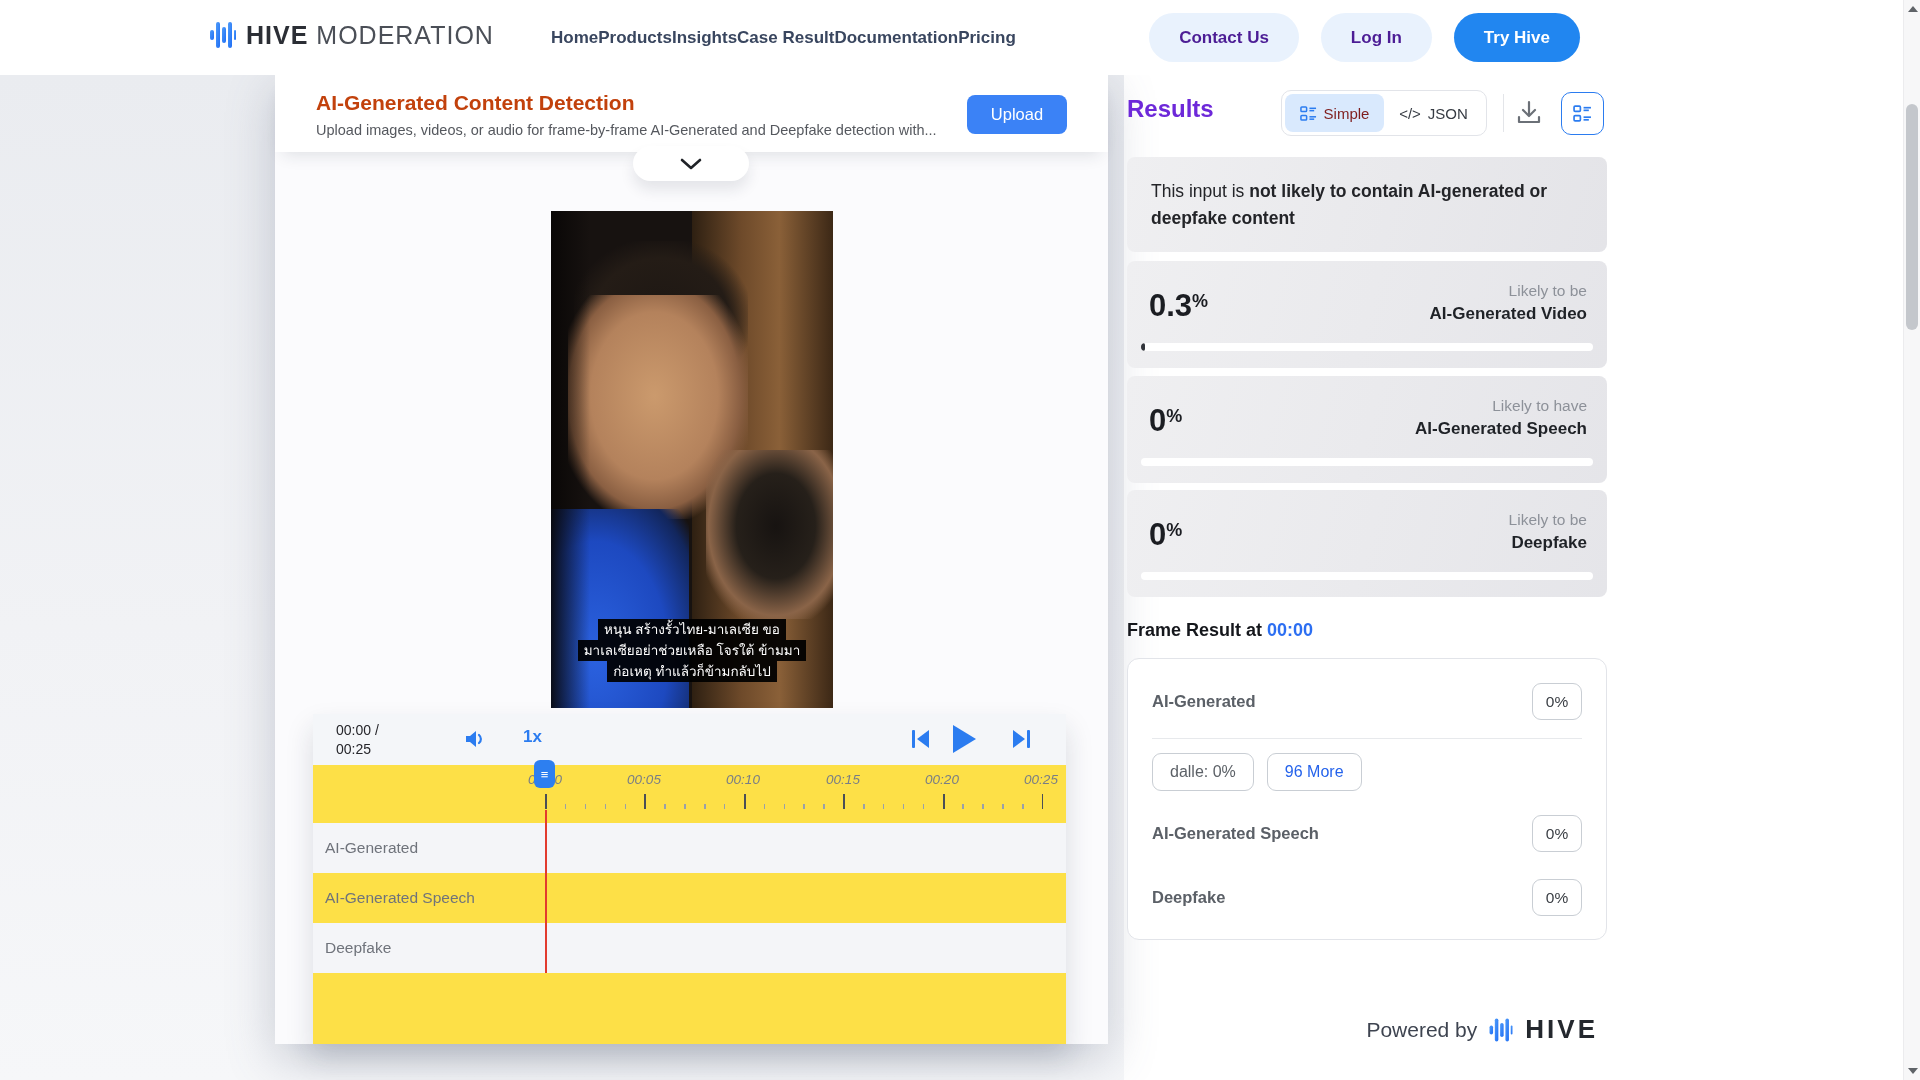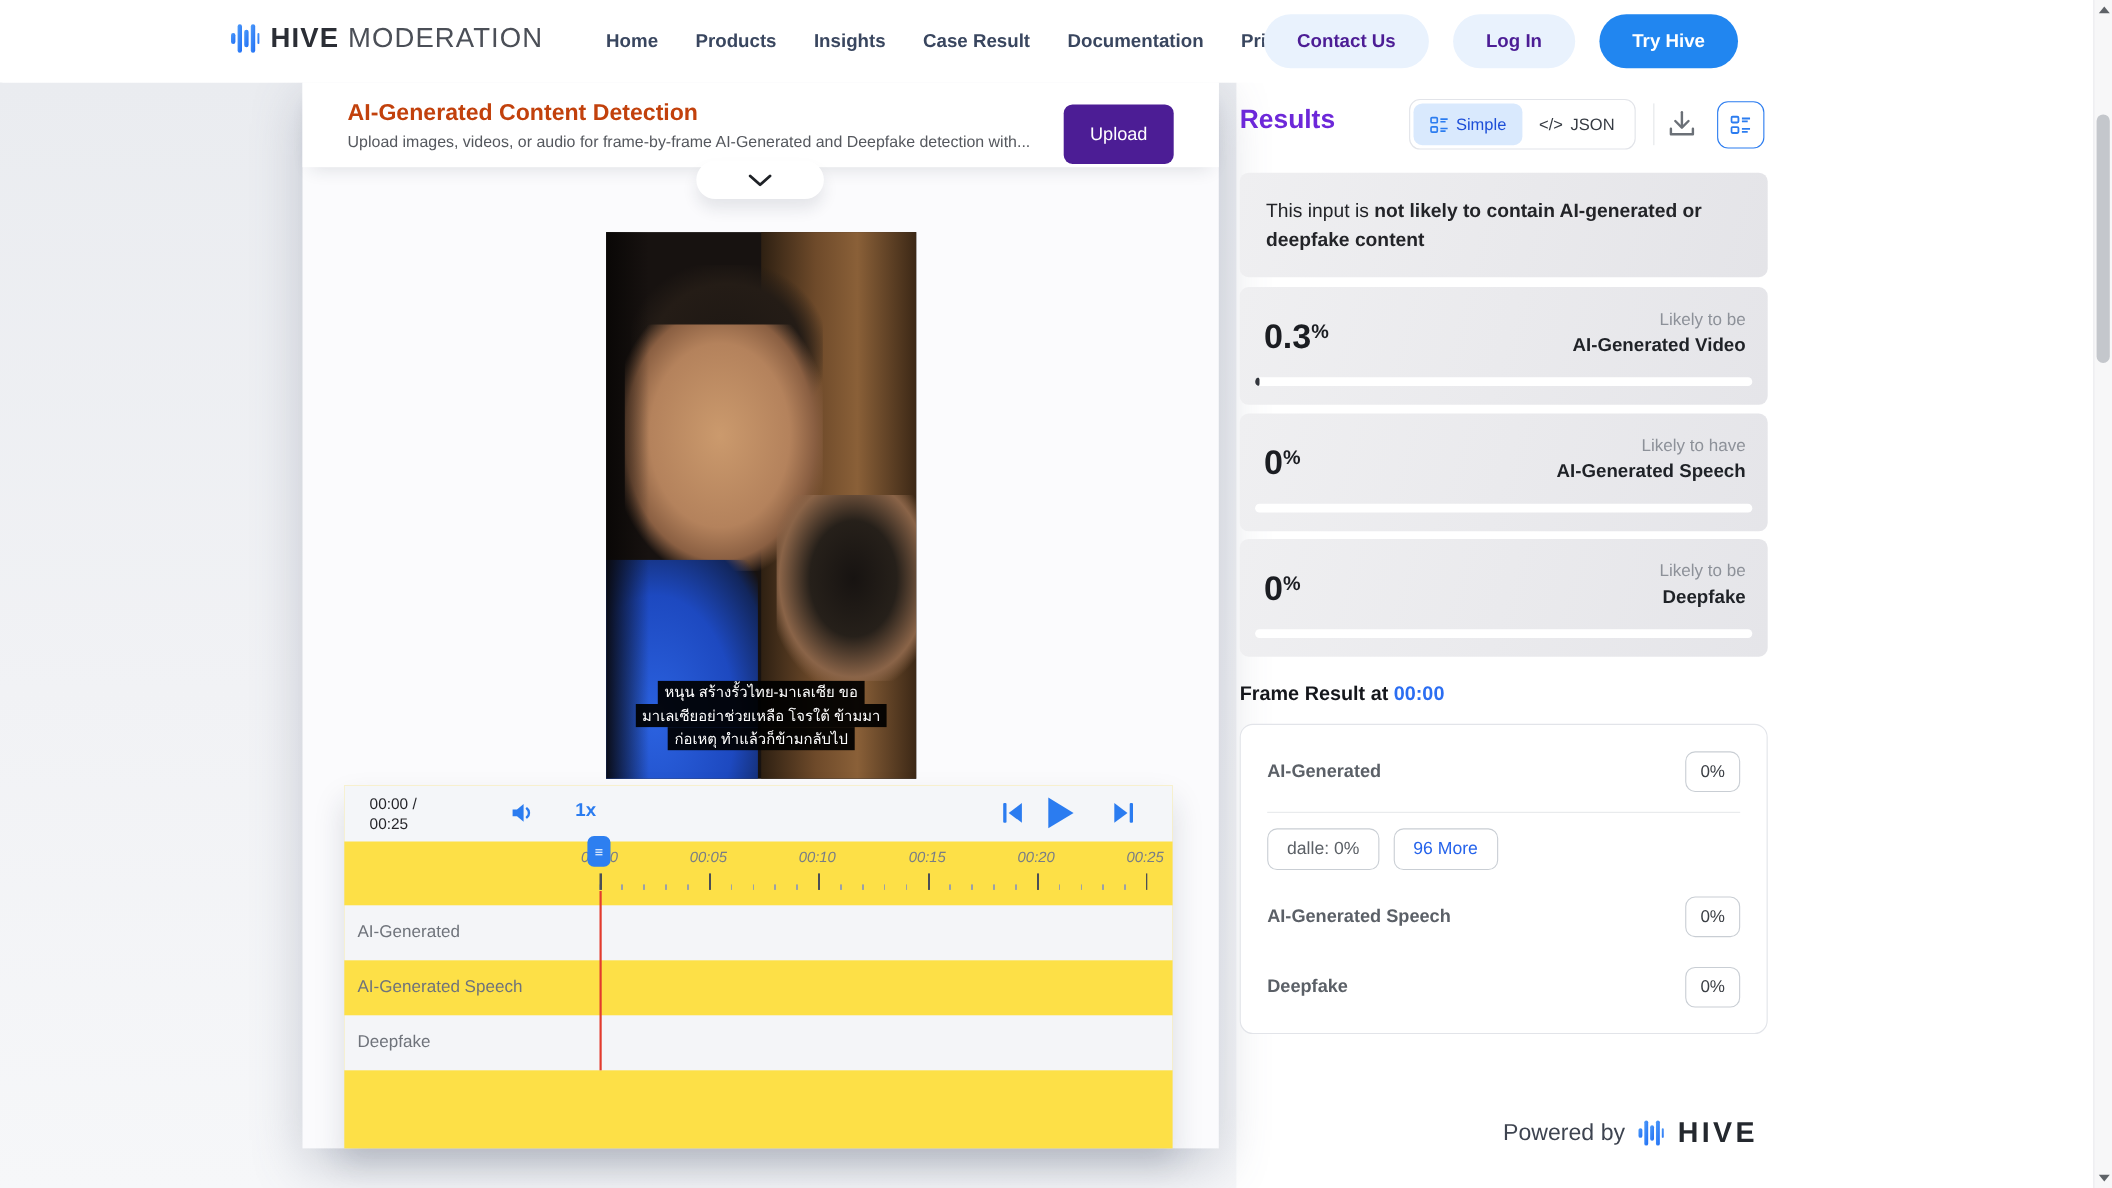--- a/index.html
+++ b/index.html
@@ -5,39 +5,39 @@
   * { margin:0; padding:0; box-sizing:border-box; }
   body { font-family:"Liberation Sans", sans-serif; background:#fff; }
   #page { position:relative; width:1920px; height:1080px; background:#fff; overflow:hidden; font-family:"Liberation Sans", sans-serif; }
 
   
   .navbar { position:absolute; top:0; left:2px; width:1796px; height:75px; background:#fff; z-index:9; }
   .brand { position:absolute; left:208px; top:18px; display:flex; align-items:center; gap:10px; }
   .brand-name { font-size:25px; letter-spacing:1px; color:#2e3138; }
   .brand-name b { font-weight:bold; color:#2b2e35; }
   .brand-name span.light { font-weight:400; color:#4b4f57; }
-  .nav-links { position:absolute; left:549px; top:0; height:75px; display:flex; align-items:center; gap:34px; }
+  .nav-links { position:absolute; left:549px; top:0; height:75px; display:flex; align-items:center; }
   .nav-links a { text-decoration:none; color:#39465f; font-size:17px; font-weight:600; cursor:pointer; }
   .nav-actions { position:absolute; right:218px; top:13px; display:flex; gap:22px; }
   .pill-btn { height:49px; border-radius:25px; display:flex; align-items:center; justify-content:center; font-size:17px; font-weight:600; cursor:pointer; border:none; }
   .pill-light { background:#e9f2fd; color:#4c1d95; padding:0 30px; }
   .pill-primary { background:#2186f0; color:#fff; padding:0 30px; }
 
   
   .gray-bg { position:absolute; left:0; top:75px; width:1124px; height:1005px;
              background:linear-gradient(180deg,#eaecf0 0%, #f1f2f5 55%, #f6f7f9 100%); }
   .main-card { position:absolute; left:275px; top:75px; width:833px; height:969px;
                background:#fbfbfd; box-shadow:0 15px 45px rgba(90,100,125,.30); }
 
   .card-header { position:absolute; top:0; left:0; width:100%; height:77px; background:#fff;
                  box-shadow:0 10px 16px -8px rgba(30,40,60,.14); z-index:2; }
   .det-title { position:absolute; left:41px; top:16px; font-size:21px; font-weight:bold; color:#c2410c; }
   .det-sub { position:absolute; left:41px; top:47px; width:630px; font-size:14.5px; color:#55585e;
              white-space:nowrap; overflow:hidden; text-overflow:ellipsis; }
-  .upload-btn { position:absolute; right:41px; top:20px; width:100px; height:54px; background:#4c1d95;
+  .upload-btn { position:absolute; right:41px; top:20px; width:100px; height:39px; background:#3b82f6;
                 color:#fff; font-size:16.5px; border:none; border-radius:8px; cursor:pointer; z-index:3; }
   .chevron-pill { position:absolute; left:358px; top:71px; width:116px; height:35px; background:#fff;
                   border-radius:18px; box-shadow:0 9px 14px rgba(30,40,60,.10); z-index:3;
                   display:flex; align-items:center; justify-content:center; cursor:pointer; }
 
   
   .video { position:absolute; left:276px; top:136px; width:282px; height:497px; background:#171210; overflow:hidden; }
   .v-wood { position:absolute; left:50%; top:0; width:50%; height:100%;
             background:linear-gradient(90deg,#2e2012 0%, #6e4a2a 35%, #8a6038 62%, #3c2816 100%); }
   .v-hair { position:absolute; left:8%; top:6%; width:62%; height:26%;
@@ -76,21 +76,21 @@
   .track-row { width:100%; height:50px; display:flex; align-items:center; padding-left:12px;
                font-size:15.5px; color:#6f737b; }
   .track-row.odd { background:#f4f5f8; }
   .red-line { position:absolute; left:232px; top:96px; width:2px; height:163px; background:#e23b2e; z-index:3; }
 
   
   .results-title { position:absolute; left:1127px; top:95px; font-size:24px; font-weight:bold; color:#6d28d9; }
   .toggle { position:absolute; left:1281px; top:90px; width:206px; height:46px; border:1px solid #e2e4e9;
             border-radius:10px; background:#fff; display:flex; padding:3px; }
   .seg { flex:1; display:flex; align-items:center; justify-content:center; gap:7px; font-size:15px; cursor:pointer; border-radius:8px; }
-  .seg-simple { background:#d9e9fd; color:#1d4ed8; }
+  .seg-simple { background:#d9e9fd; color:#7f1d1d; }
   .seg-json { color:#363b43; }
   .v-div { position:absolute; left:1503px; top:94px; width:1px; height:38px; background:#e3e5e9; }
   .dl-btn { position:absolute; left:1516px; top:100px; cursor:pointer; }
   .blue-btn { position:absolute; left:1561px; top:92px; width:43px; height:43px; border:1.6px solid #2b7cf0;
               border-radius:10px; background:#fff; display:flex; align-items:center; justify-content:center; cursor:pointer; }
 
   .banner { position:absolute; left:1127px; top:157px; width:480px; height:95px; border-radius:8px;
             background:linear-gradient(105deg,#efeff1 0%,#e4e4e8 100%); padding:21px 24px;
             font-size:17.5px; color:#232428; line-height:1.55; }
   .banner b { font-weight:bold; }

